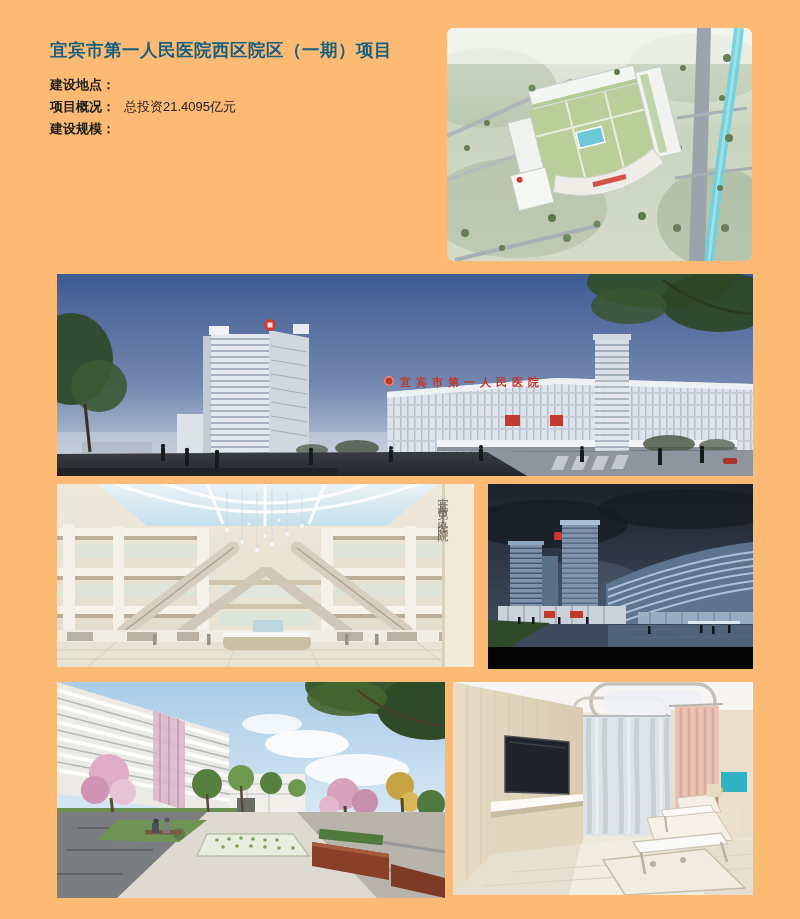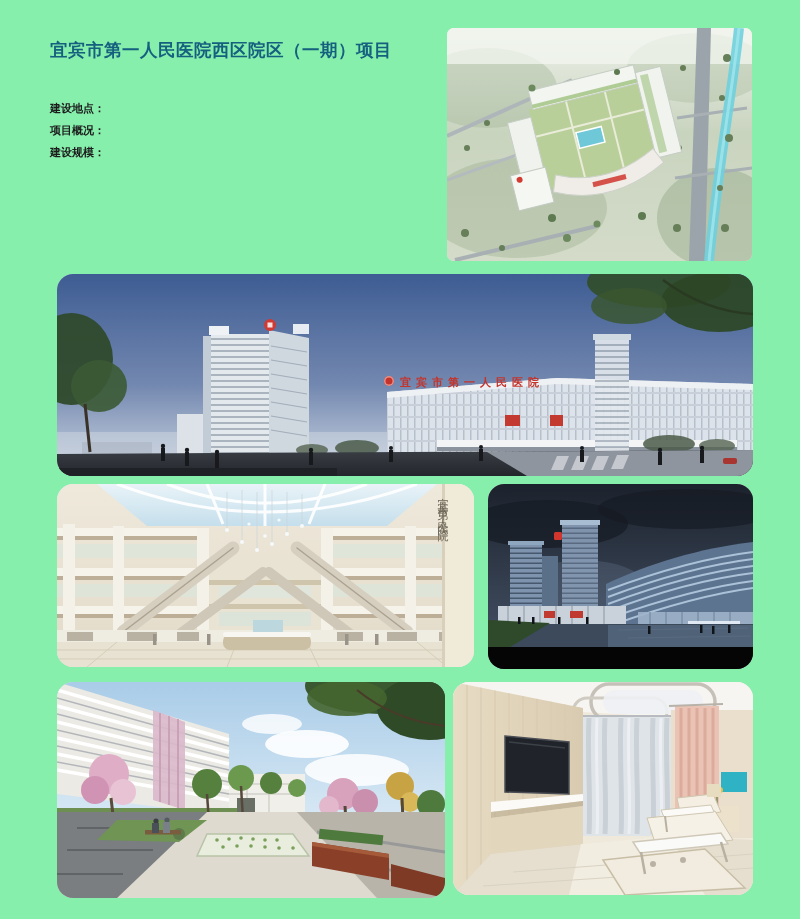--- a/index.html
+++ b/index.html
@@ -1,24 +1,24 @@
 <!DOCTYPE html>
 <html><head>
 <meta charset="utf-8">
 <style>
   html,body{margin:0;padding:0;background:#ffffff;}
-  .page{position:relative;width:800px;height:919px;background:#86efac;overflow:hidden;
+  .page{position:relative;width:800px;height:919px;background:#fdba74;overflow:hidden;
         font-family:"Liberation Sans","DejaVu Sans",sans-serif;}
   .doc-title{position:absolute;left:50px;top:26px;font-size:17.5px;font-weight:700;
              color:#16607f;letter-spacing:0.5px;white-space:nowrap;}
-  .info{position:absolute;left:50px;top:74px;width:392px;font-size:11px;line-height:21.8px;color:#1c1c1c;margin-top:24px;}
+  .info{position:absolute;left:50px;top:74px;width:392px;font-size:13px;line-height:21.8px;color:#1c1c1c;}
   .info-row{display:flex;align-items:flex-start;}
   .info-label{flex:0 0 74px;font-weight:700;white-space:nowrap;}
   .info-value{flex:1;text-align:justify;text-justify:inter-ideograph;}
-  figure{margin:0;padding:0;position:absolute;overflow:hidden;background:#dfe3e6;border-radius:16px;}
+  figure{margin:0;padding:0;position:absolute;overflow:hidden;background:#dfe3e6;}
   figure svg{display:block;}
   .fig-aerial{left:447px;top:28px;width:305px;height:233px;border-radius:7px;}
   .fig-panorama{left:57px;top:274px;width:696px;height:202px;}
   .fig-atrium{left:57px;top:484px;width:417px;height:183px;}
   .fig-dusk{left:488px;top:484px;width:265px;height:185px;}
   .fig-plaza{left:57px;top:682px;width:388px;height:216px;}
   .fig-ward{left:453px;top:682px;width:300px;height:213px;}
   .pano-sign{position:absolute;left:343px;top:101px;font-size:11px;font-weight:700;
              color:#c3342c;letter-spacing:5px;white-space:nowrap;}
   .pano-logo{position:absolute;left:327px;top:102px;width:10px;height:10px;border-radius:50%;
@@ -32,20 +32,21 @@
 <div class="page">
 
   <h1 class="doc-title">宜宾市第一人民医院西区院区（一期）项目</h1>
 
   <div class="info">
     <div class="info-row">
       <span class="info-label">建设地点：</span>
     </div>
     <div class="info-row">
       <span class="info-label">项目概况：</span>
+      <span class="info-value">总投资21.4095亿元</span>
     </div>
     <div class="info-row">
       <span class="info-label">建设规模：</span>
     </div>
   </div>
 
   <figure class="fig-aerial">
     <svg width="305" height="233" viewBox="0 0 305 233">
       <defs>
         <linearGradient id="mist" x1="0" y1="0" x2="0" y2="1">

